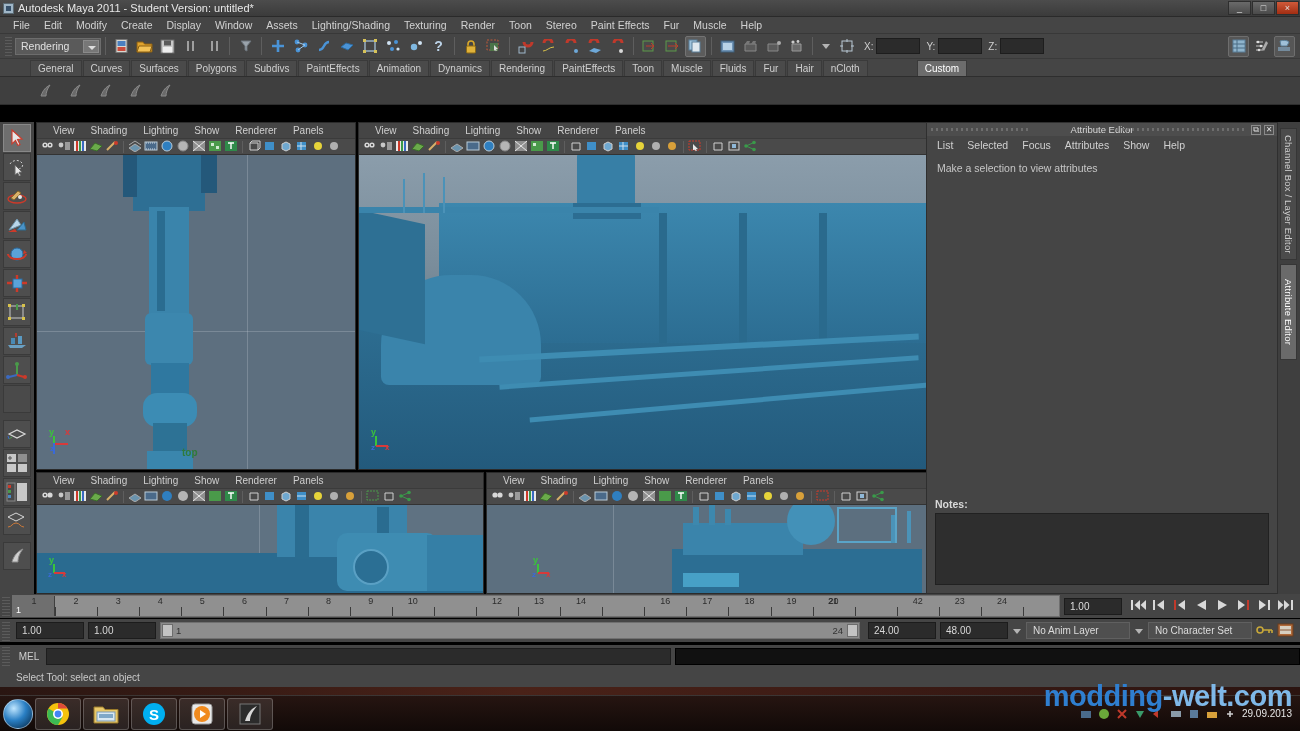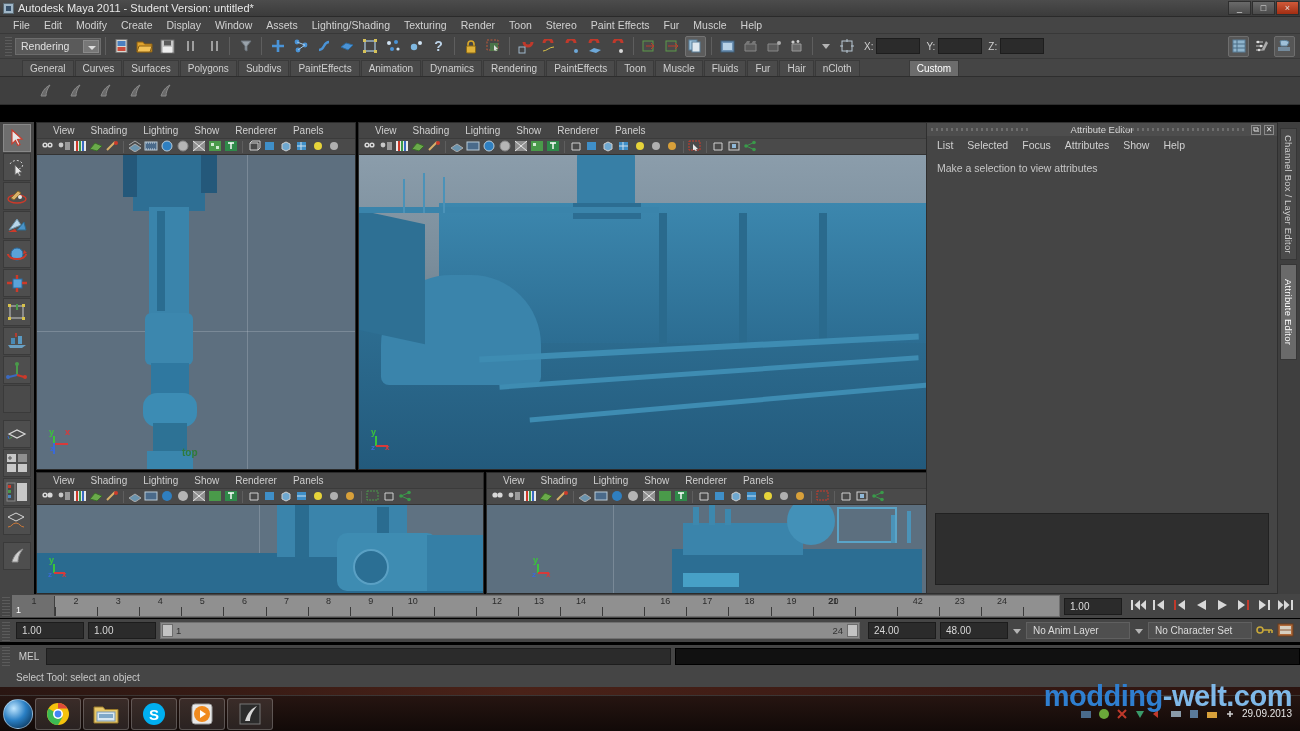--- a/index.html
+++ b/index.html
@@ -37,21 +37,21 @@
   .msel .arw:after{content:'';position:absolute;left:4px;top:5px;border-left:4px solid transparent;
                    border-right:4px solid transparent;border-top:4px solid #ddd;}
   .tbtn { width:21px;height:21px;margin:0 1px;border:1px solid transparent;border-radius:2px;
           display:flex;align-items:center;justify-content:center;position:relative;}
   .sep { width:1px;height:18px;background:#5e5e5e;margin:0 4px;}
   .coordf { width:44px;height:16px;background:#2b2b2b;border:1px solid #1d1d1d;margin-left:3px;}
   .coordlbl{font-size:10px;color:#cfcfcf;margin-left:6px;}
 
   
   .shelfbar{background:#454545;}
-  .shelftabs{height:18px;display:flex;align-items:flex-end;padding-left:22px;border-bottom:1px solid #2e2e2e;}
+  .shelftabs{height:18px;display:flex;align-items:flex-end;padding-left:30px;border-bottom:1px solid #2e2e2e;}
   .stab{padding:0 7px;height:16px;line-height:16px;font-size:10px;color:#cfcfcf;background:#4a4a4a;
         border:1px solid #3a3a3a;border-bottom:none;margin-right:1px;}
   .stab.active{background:#6c6c6c;color:#fff;margin-left:48px;}
   .shelfitems{height:28px;display:flex;align-items:center;padding-left:36px;background:#3f3f3f;
               border-bottom:1px solid #2d2d2d;}
   .shelf-ico{width:22px;height:22px;margin-right:8px;display:flex;align-items:center;justify-content:center;}
 
   
   .toolbox{position:absolute;left:0;top:122px;width:34px;bottom:137px;background:#454545;
            display:flex;flex-direction:column;align-items:center;padding-top:2px;}
@@ -1063,20 +1063,21 @@
       <span>List</span>
       <span>Selected</span>
       <span>Focus</span>
       <span>Attributes</span>
       <span>Show</span>
       <span>Help</span>
     </div>
     <div class="rdock-msg">Make a selection to view attributes</div>
 
     <div class="notes-wrap">
+      <div class="notes-lbl">Notes:</div>
       <div class="notes-box"></div>
     </div>
   </div>
 
   <div class="vtabs">
     <div class="vtab" style="top:6px;height:132px;">Channel Box / Layer Editor</div>
     <div class="vtab active" style="top:142px;height:96px;">Attribute Editor</div>
   </div>
 
   <div class="timebar">

